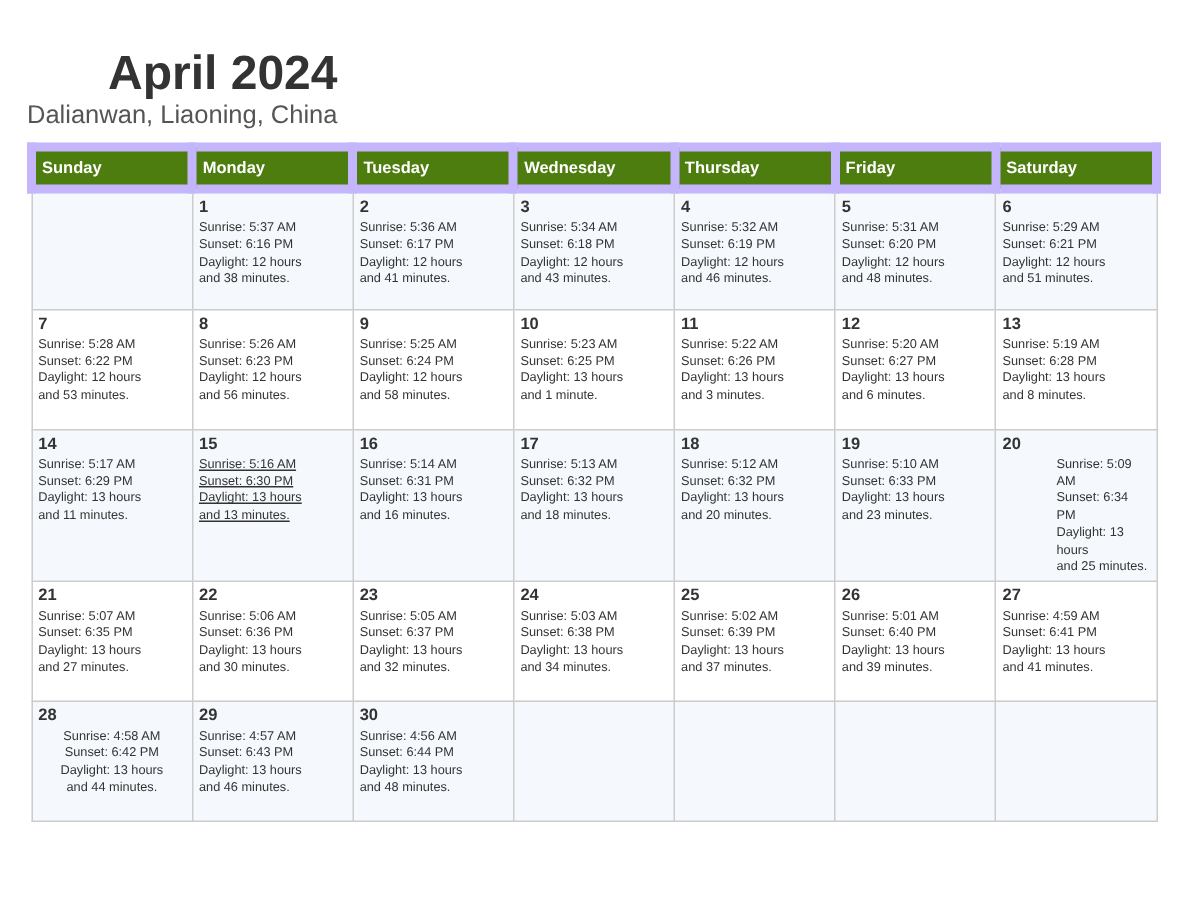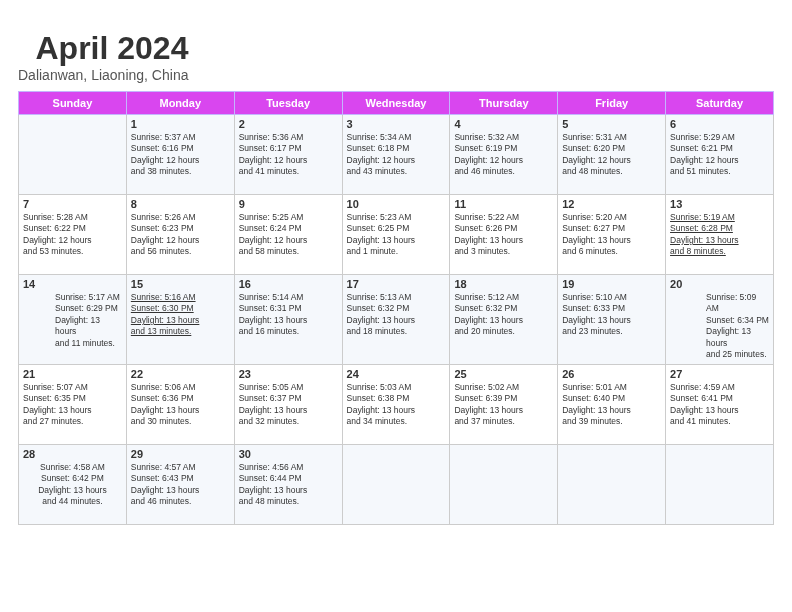--- a/index.html
+++ b/index.html
@@ -46,36 +46,36 @@
     .title-block {
       text-align: right;
       margin-top: 12px;
     }
     .month-title {
       font-size: 32px;
       font-weight: bold;
       color: #333;
     }
     .location {
-      font-size: 14px;
+      font-size: 17px;
       color: #555;
     }
     table {
       width: 100%;
       border-collapse: collapse;
       table-layout: fixed;
     }
     thead th {
-      background: #d946ef;
+      background: #4d7c0f;
       color: #fff;
       font-size: 11px;
       font-weight: bold;
       padding: 5px 4px;
-      text-align: center;
-      border: 1px solid #c4b5fd;
+      text-align: left;
+      border: 6px solid #c4b5fd;
     }
     tbody td {
       border: 1px solid #ccc;
       vertical-align: top;
       padding: 3px 4px;
       font-size: 9px;
       color: #333;
       height: 80px;
     }
     tbody tr:nth-child(odd) td {
@@ -204,30 +204,30 @@
           </td>
           <td>
             <span class="day-num">12</span>
             <div class="day-info" style="white-space: pre-line;">Sunrise: 5:20 AM
 Sunset: 6:27 PM
 Daylight: 13 hours
 and 6 minutes.</div>
           </td>
           <td>
             <span class="day-num">13</span>
-            <div class="day-info" style="white-space: pre-line; text-decoration: underline;">Sunrise: 5:19 AM
+            <div class="day-info" style="white-space: pre-line;">Sunrise: 5:19 AM
 Sunset: 6:28 PM
 Daylight: 13 hours
 and 8 minutes.</div>
           </td>
         </tr>
         <tr>
           <td>
             <span class="day-num">14</span>
-            <div class="day-info" style="white-space: pre-line; margin-left: 32px;">Sunrise: 5:17 AM
+            <div class="day-info" style="white-space: pre-line;">Sunrise: 5:17 AM
 Sunset: 6:29 PM
 Daylight: 13 hours
 and 11 minutes.</div>
           </td>
           <td>
             <span class="day-num">15</span>
             <div class="day-info" style="white-space: pre-line; text-decoration: underline;">Sunrise: 5:16 AM
 Sunset: 6:30 PM
 Daylight: 13 hours
 and 13 minutes.</div>

